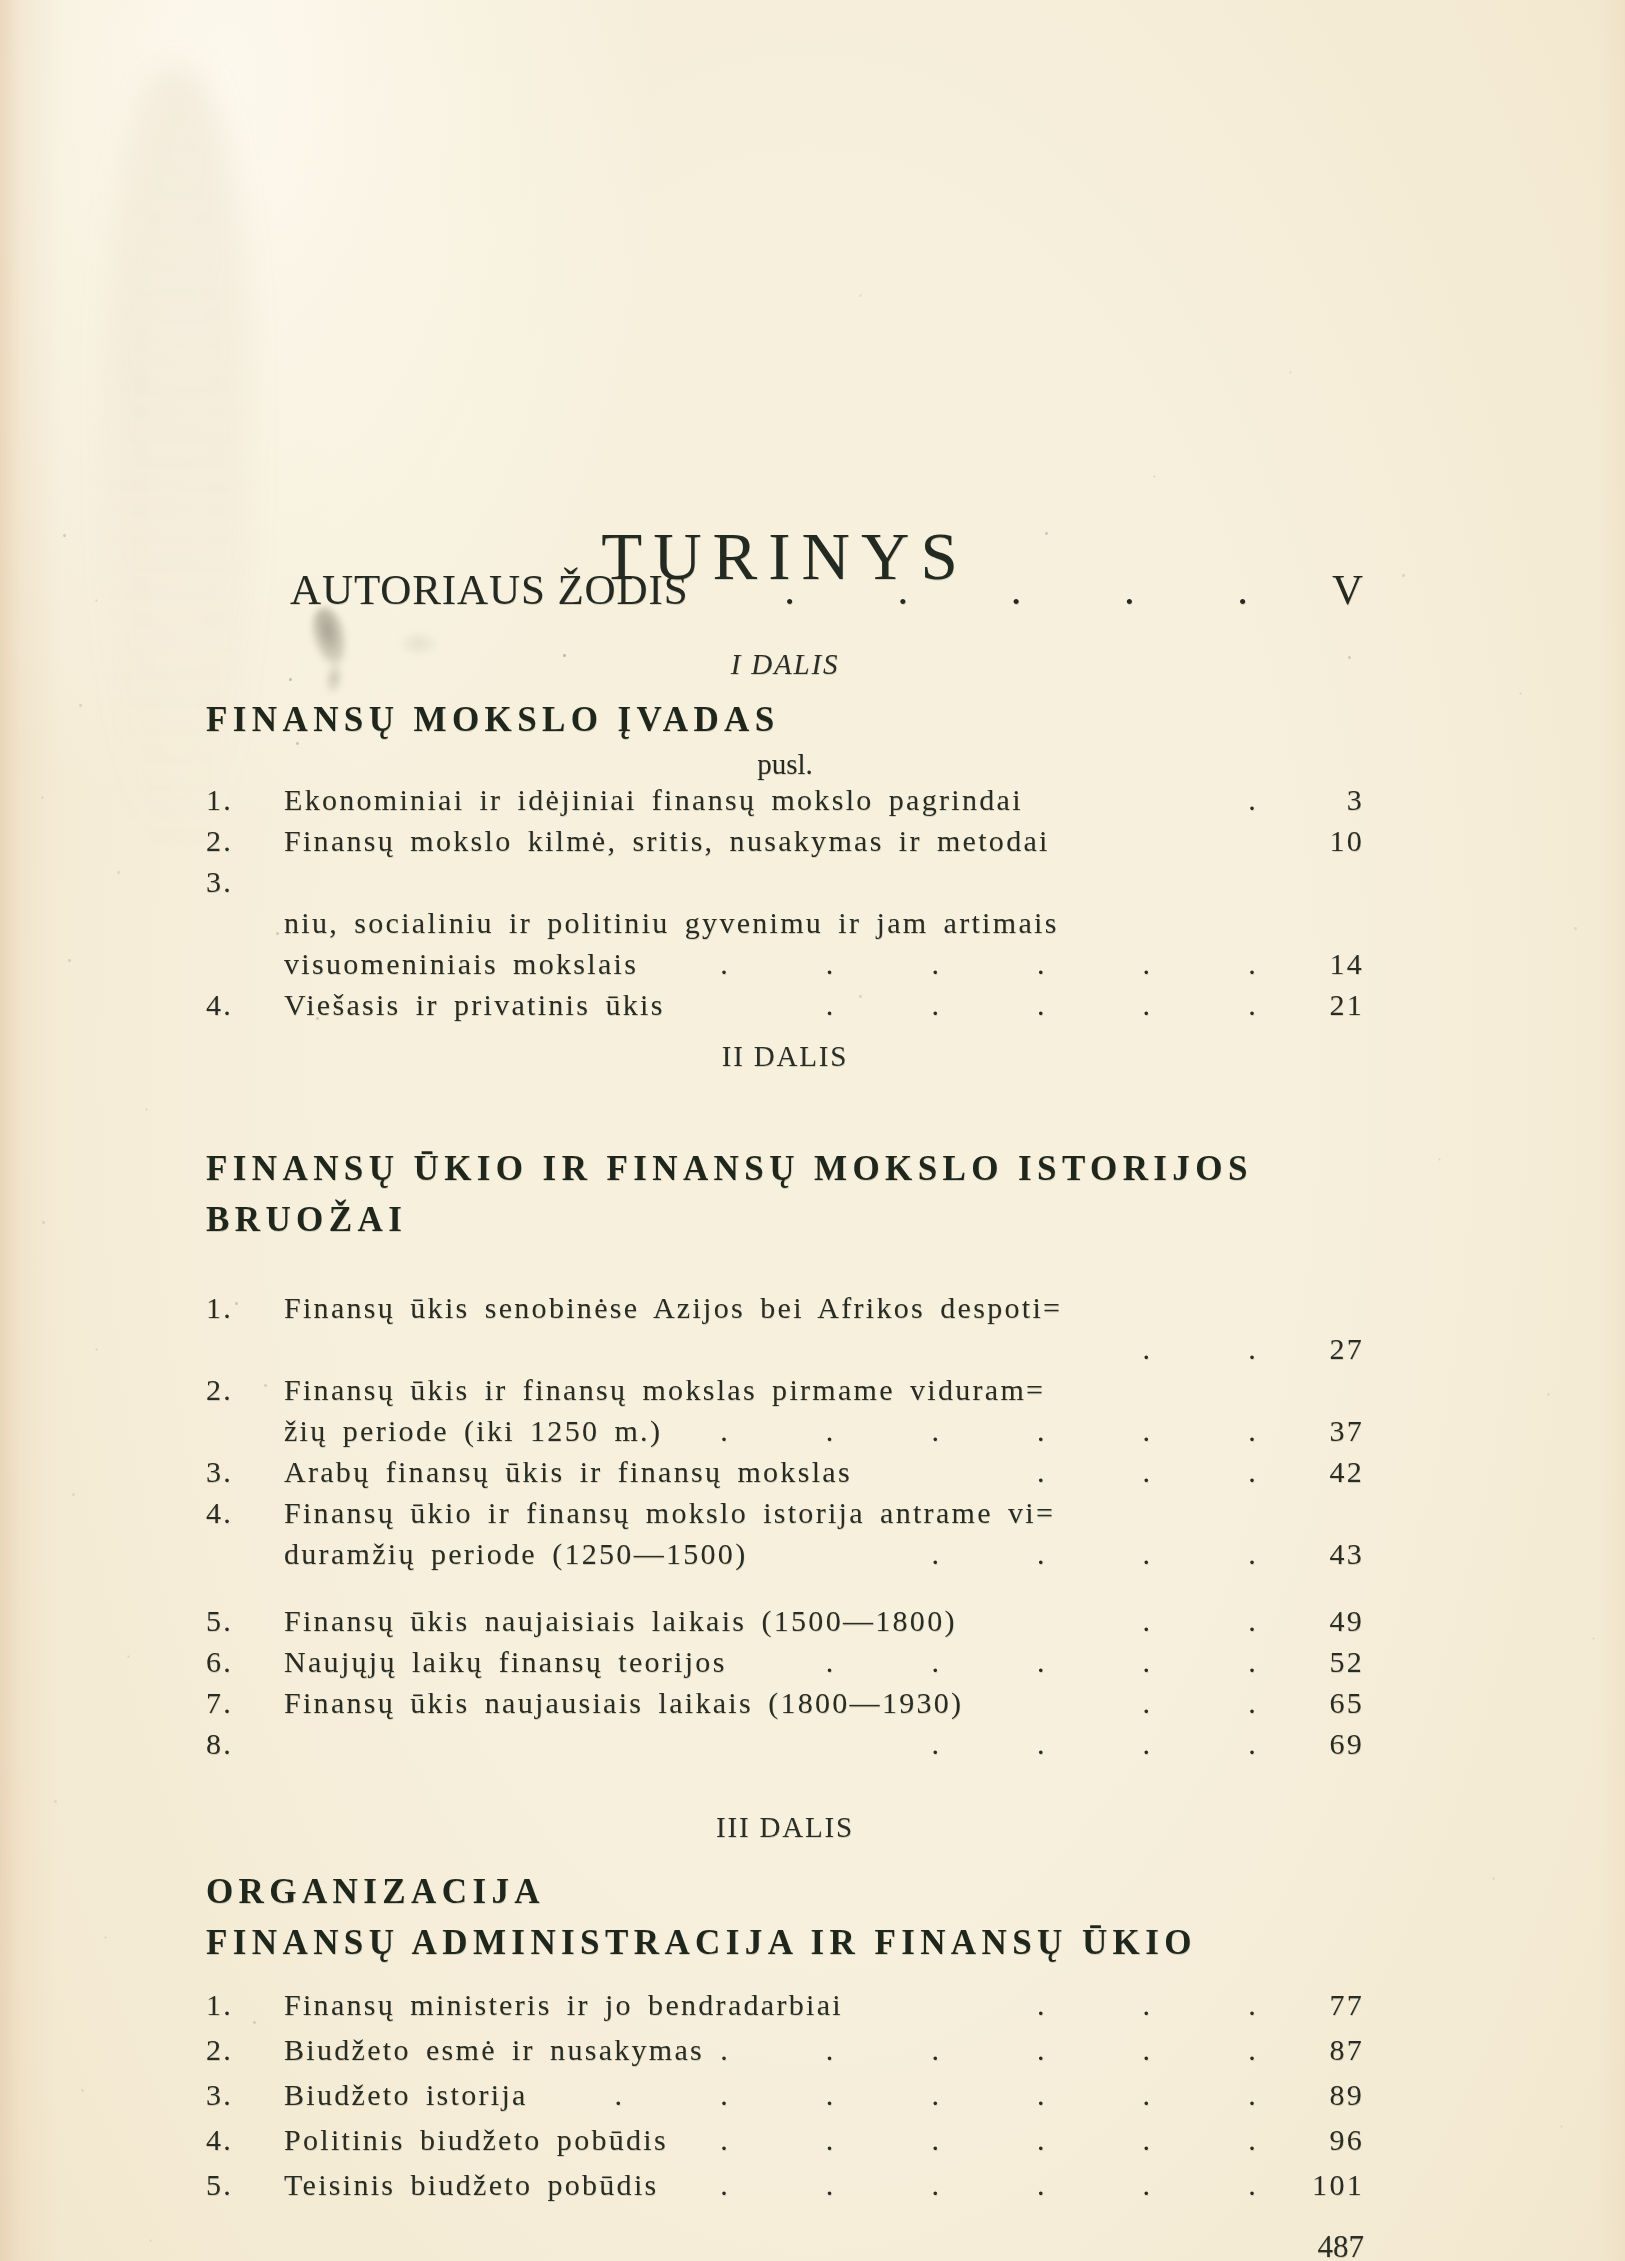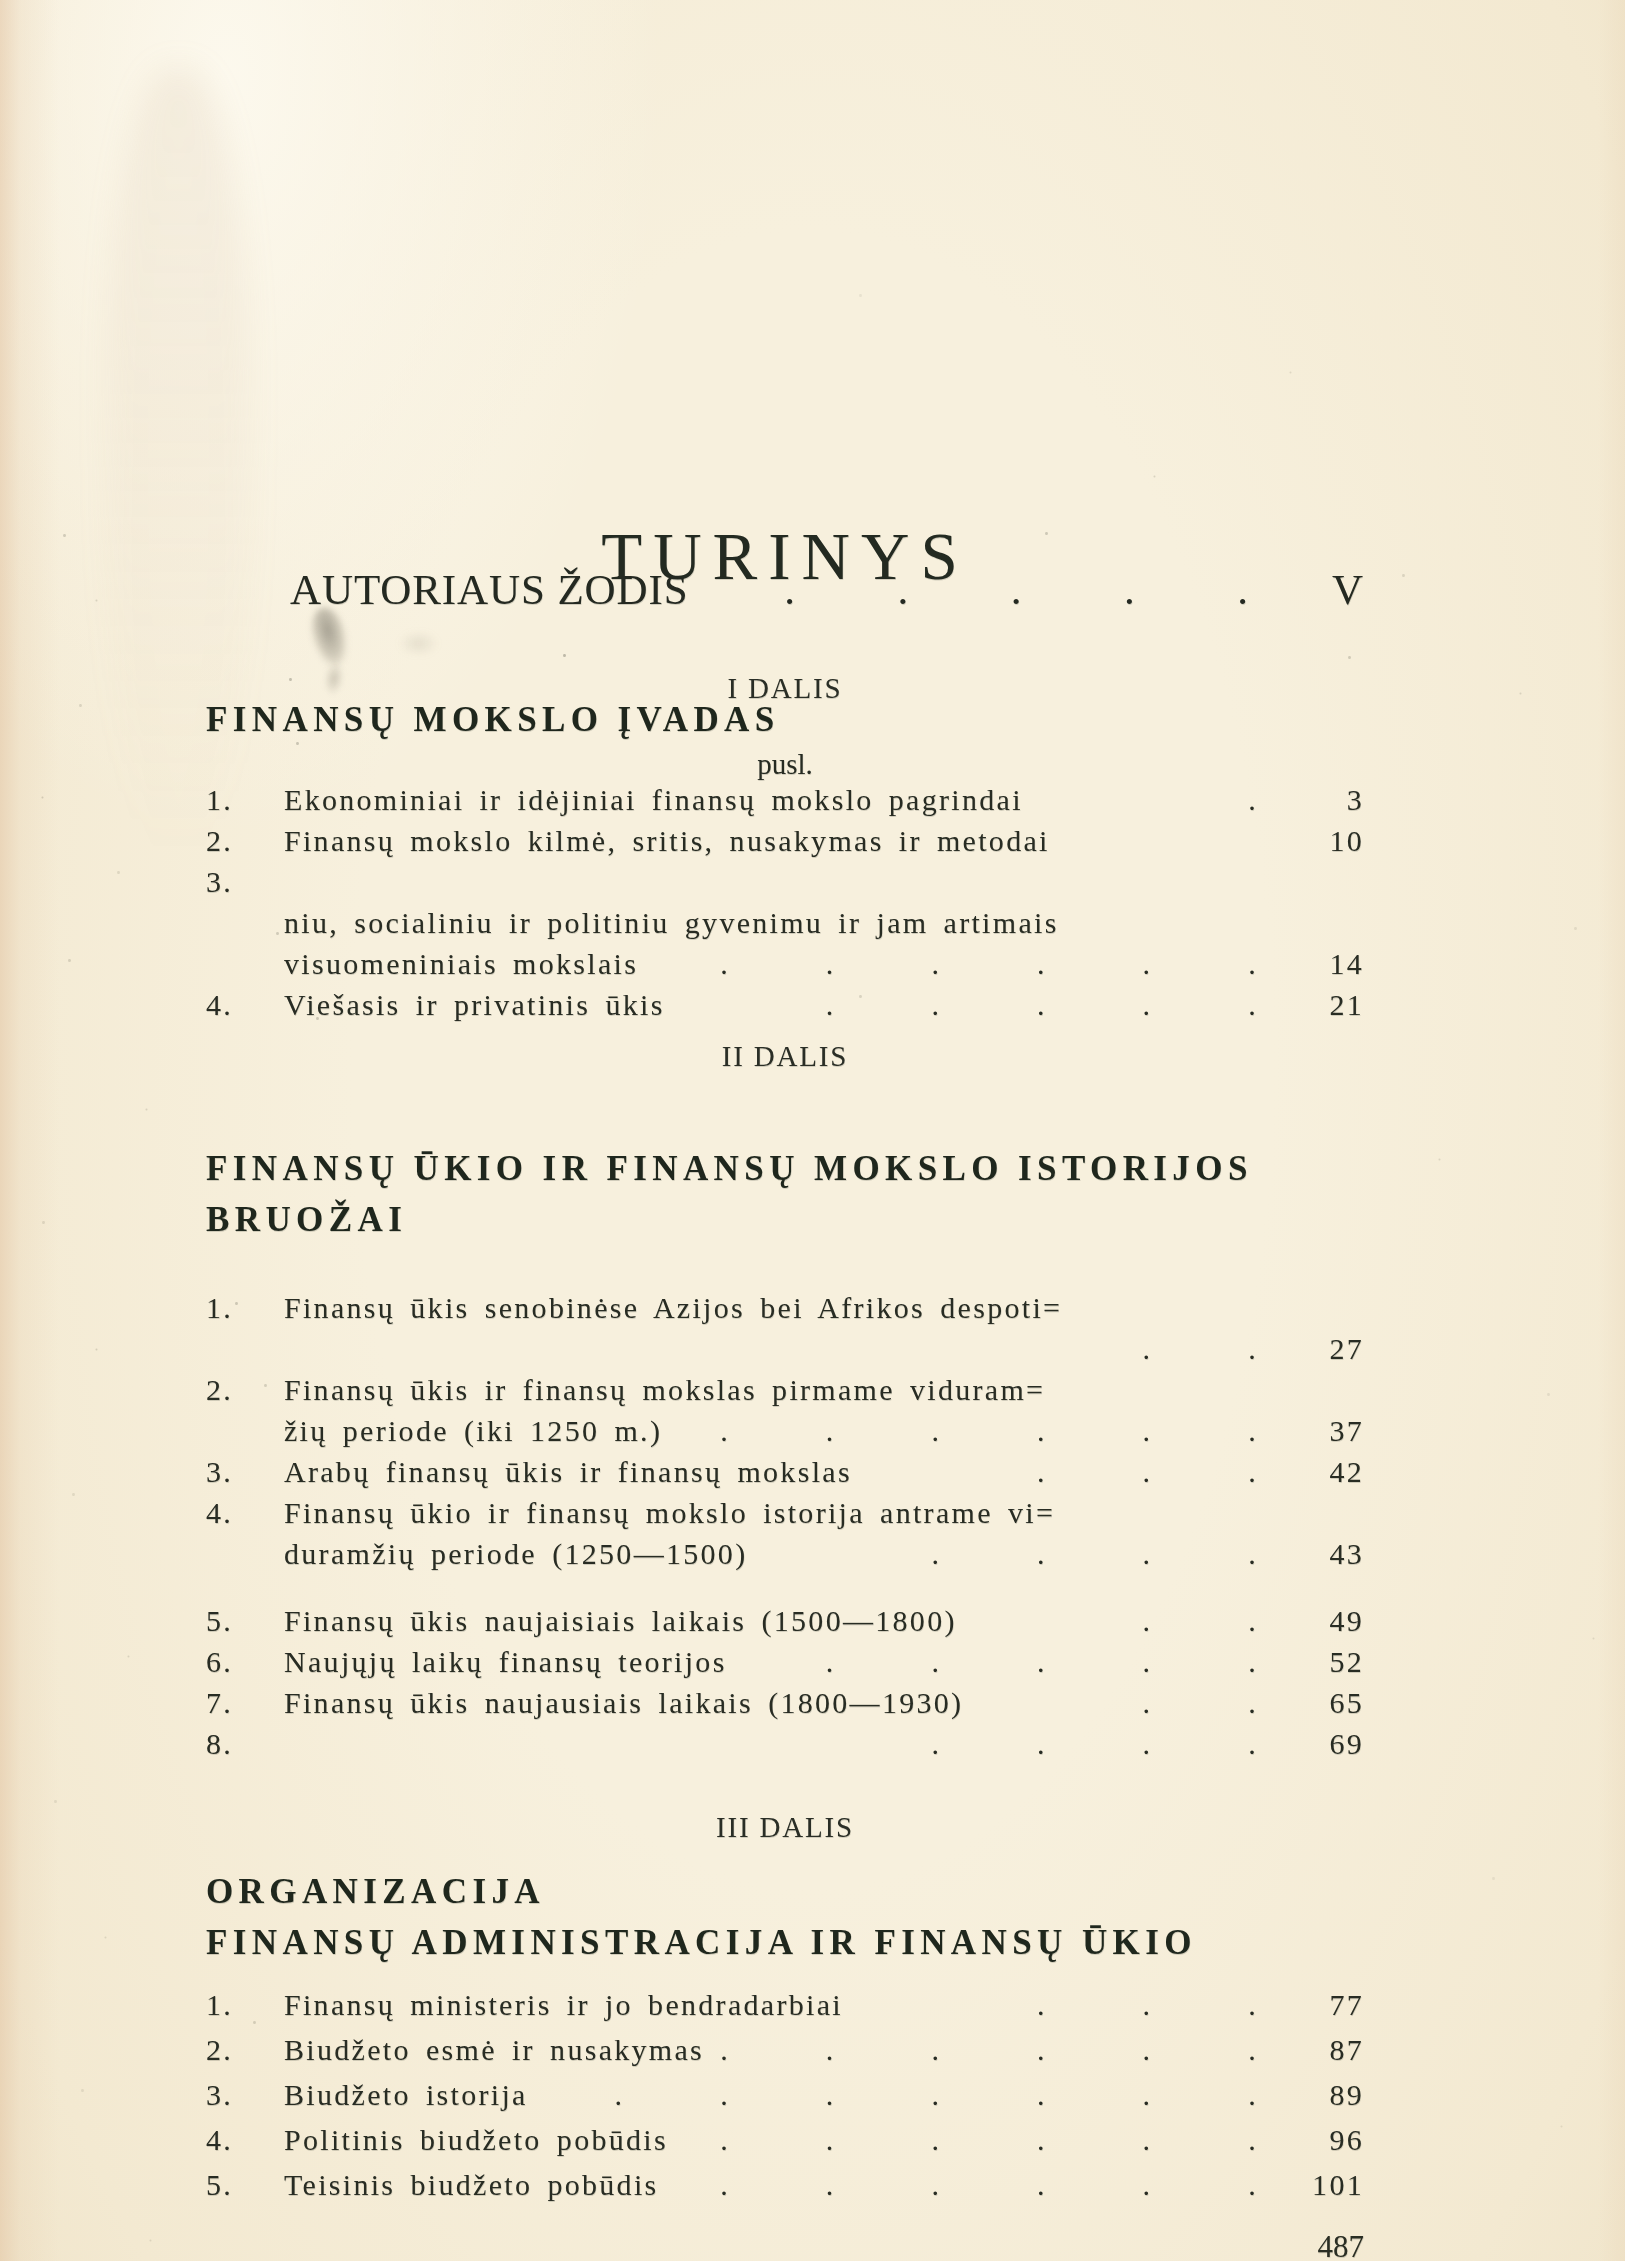--- a/index.html
+++ b/index.html
@@ -39,21 +39,21 @@
   .section{ position:absolute; left:206px; width:1158px; top:0; height:0; }
   .part{
     position:absolute; width:100%; text-align:center;
     font-size:29px; letter-spacing:1.8px; color:#2a2e26;
   }
   .heading{
     position:absolute; width:100%; text-align:left;
     font-weight:bold; font-size:35px; line-height:51px; letter-spacing:5.4px;
     color:#1f271d;
   }
-  #s1 .part{ top:672px; } #s1 .heading{ top:694px; } #s1 .list{ top:779px; }
+  #s1 .part{ top:648px;font-style:italic; } #s1 .heading{ top:694px; } #s1 .list{ top:779px; }
   #s2 .part{ top:1040px; } #s2 .heading{ top:1143px; } #s2 .list{ top:1287px; }
   #s3 .part{ top:1811px; } #s3 .heading{ top:1866px; } #s3 .list{ top:1982px; }
 
   .pusl{
     position:absolute; top:748px; left:206px; width:1158px;
     text-align:center; font-size:29px; color:#262b22;
   }
 
   .list{ position:absolute; width:100%; }
   .trow{

